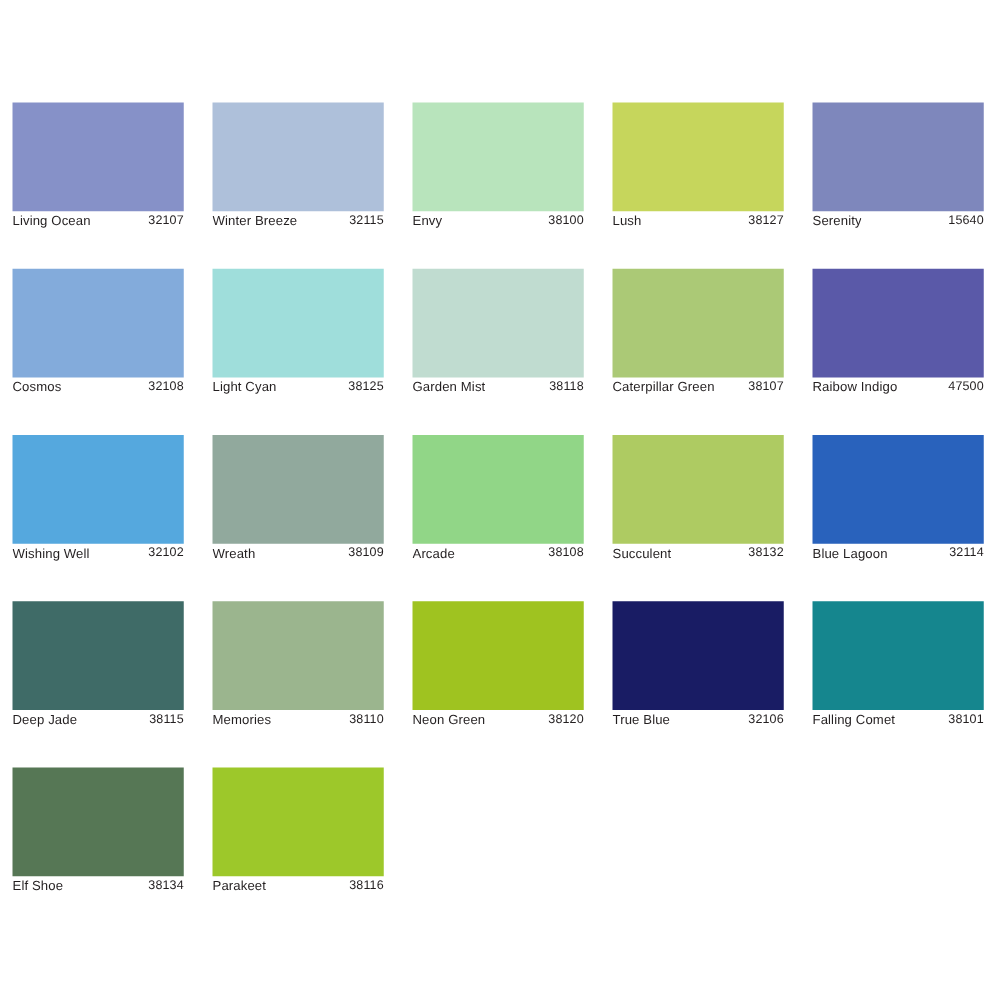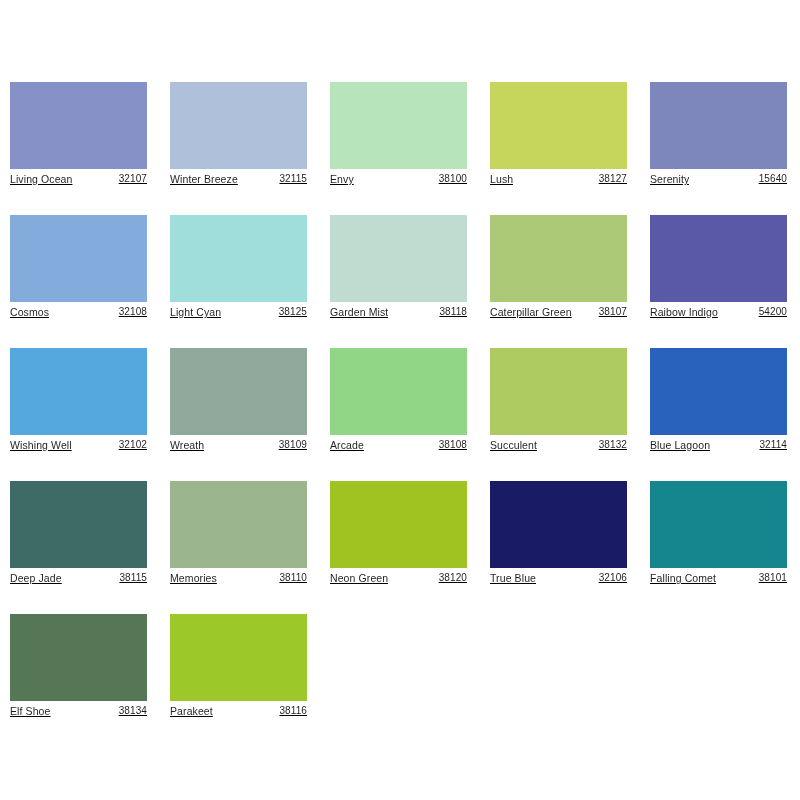--- a/index.html
+++ b/index.html
@@ -38,25 +38,24 @@
   .swatch-chip {
     width: 137px;
     height: 87px;
     display: block;
   }
   .swatch-label-row {
     position: relative;
     width: 137px;
     height: 18px;
     display: flex;
-    align-items: center;
+    align-items: flex-start;
     justify-content: space-between;
     padding-top: 2px;
     box-sizing: border-box;
-    text-decoration: underline;
   }
   .swatch-name {
     font-size: 10.5px;
     line-height: 12px;
     color: #231f20;
     letter-spacing: 0.1px;
     white-space: nowrap;
     overflow: hidden;
     text-overflow: ellipsis;
     max-width: 96px;
@@ -135,21 +134,21 @@
         <div class="swatch-chip" style="background-color: rgb(171, 201, 118);"></div>
         <div class="swatch-label-row">
           <span class="swatch-name">Caterpillar Green</span>
           <span class="swatch-code">38107</span>
         </div>
       </div>
       <div class="swatch-cell">
         <div class="swatch-chip" style="background-color: rgb(90, 89, 168);"></div>
         <div class="swatch-label-row">
           <span class="swatch-name">Raibow Indigo</span>
-          <span class="swatch-code">54200</span>
+          <span class="swatch-code">47500</span>
         </div>
       </div>
       <div class="swatch-cell">
         <div class="swatch-chip" style="background-color: rgb(85, 168, 222);"></div>
         <div class="swatch-label-row">
           <span class="swatch-name">Wishing Well</span>
           <span class="swatch-code">32102</span>
         </div>
       </div>
       <div class="swatch-cell">

